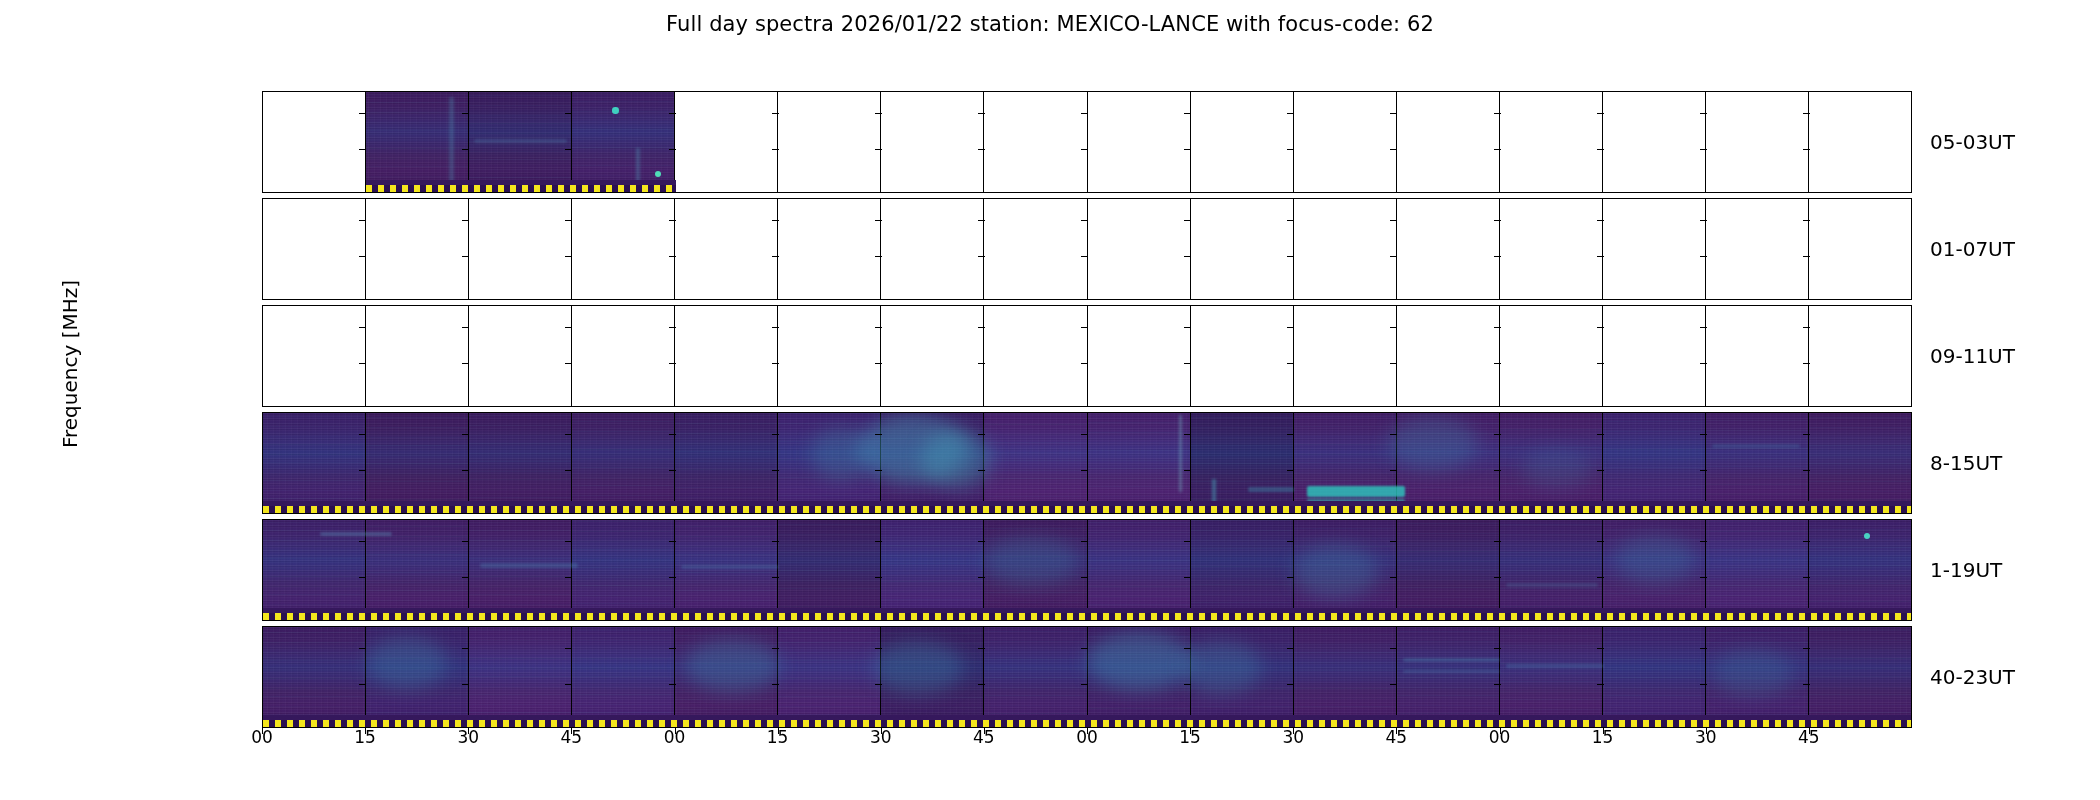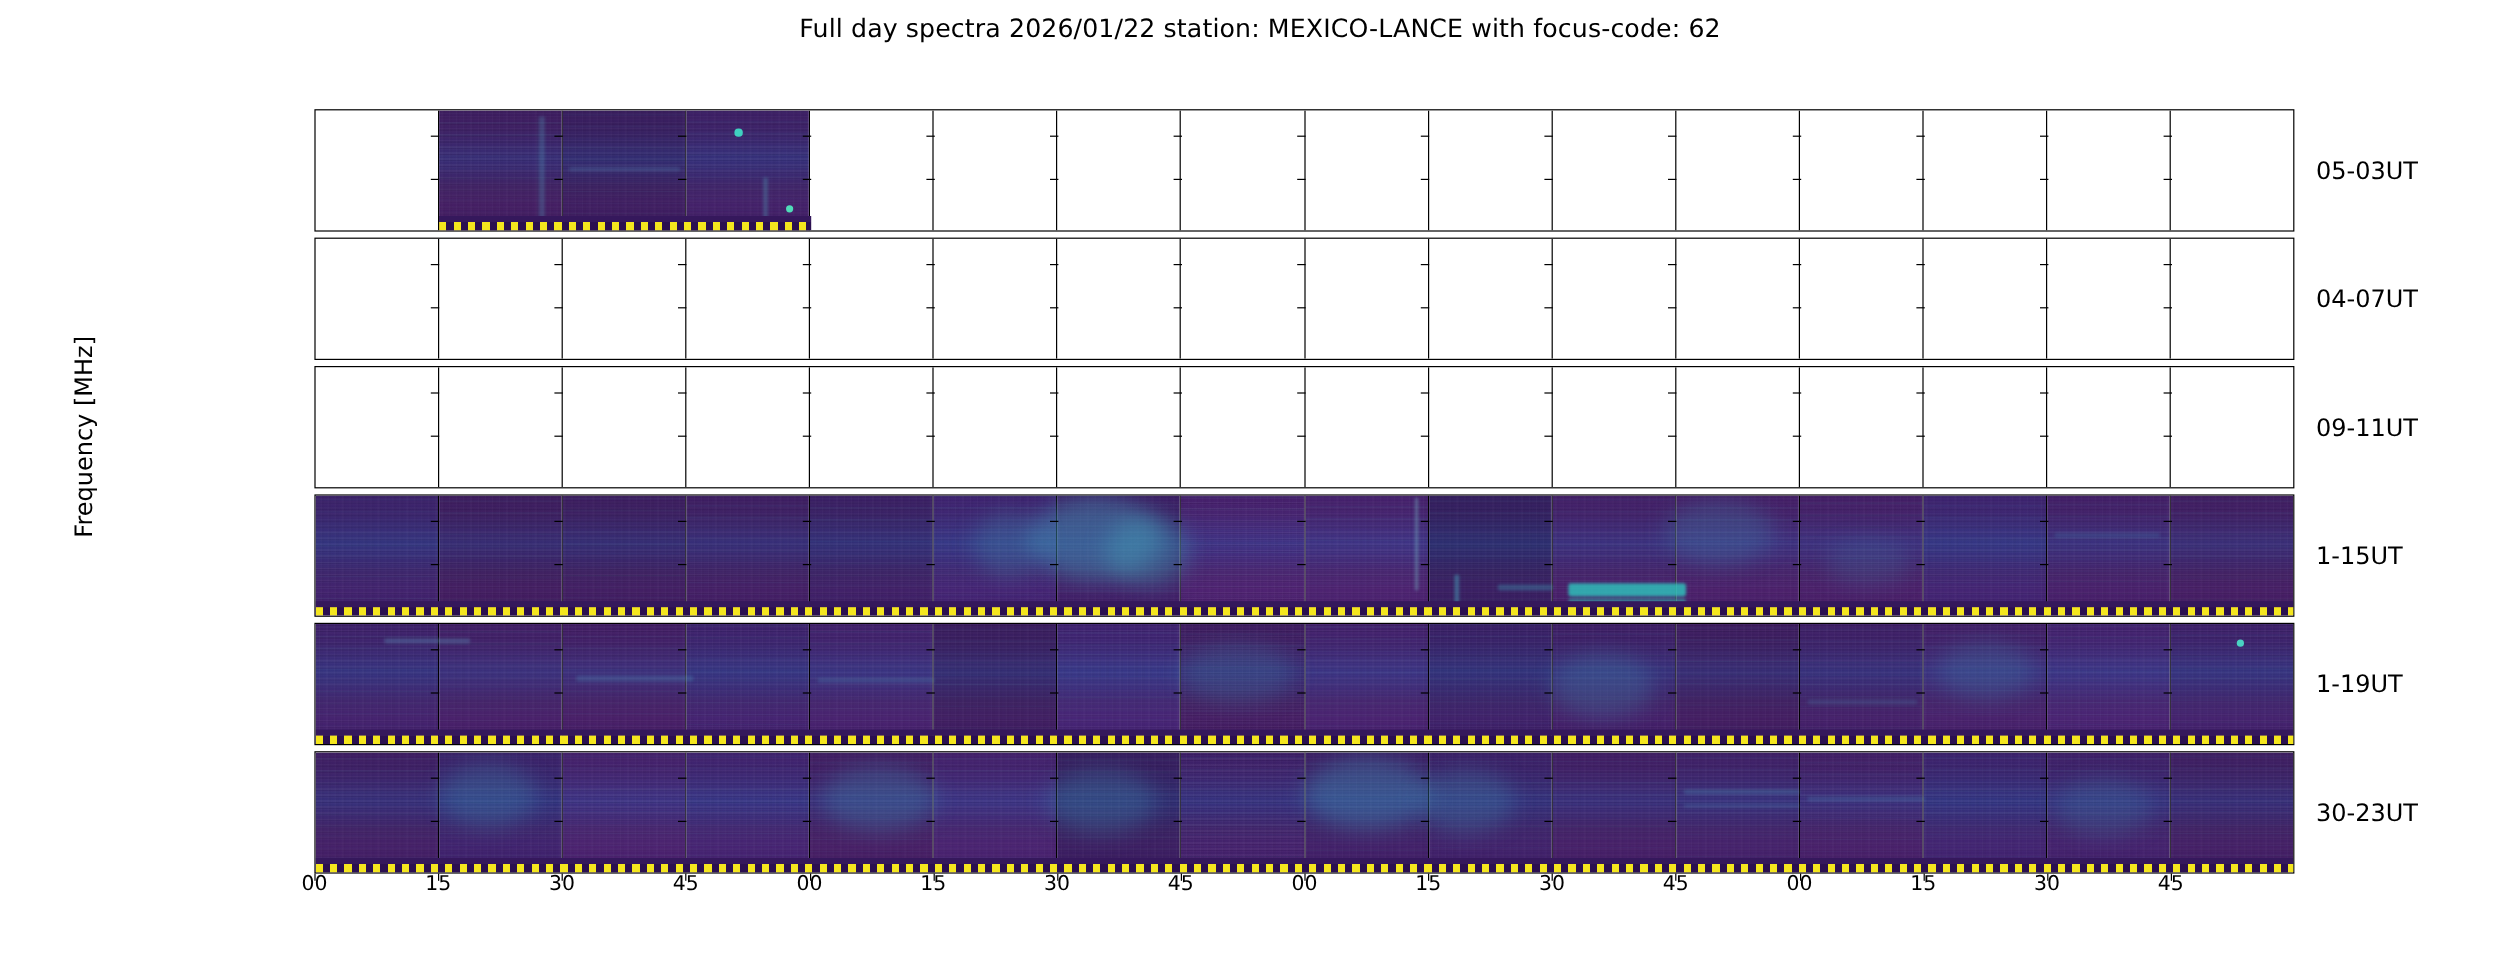--- a/index.html
+++ b/index.html
@@ -230,21 +230,21 @@
       <div style="position: absolute; left: 714.875px; width: 7px; height: 0px; border-top: 1.3px solid rgb(0, 0, 0); top: 56.61px;"></div>
       <div style="position: absolute; left: 818px; width: 7px; height: 0px; border-top: 1.3px solid rgb(0, 0, 0); top: 56.61px;"></div>
       <div style="position: absolute; left: 921.125px; width: 7px; height: 0px; border-top: 1.3px solid rgb(0, 0, 0); top: 56.61px;"></div>
       <div style="position: absolute; left: 1024.25px; width: 7px; height: 0px; border-top: 1.3px solid rgb(0, 0, 0); top: 56.61px;"></div>
       <div style="position: absolute; left: 1127.38px; width: 7px; height: 0px; border-top: 1.3px solid rgb(0, 0, 0); top: 56.61px;"></div>
       <div style="position: absolute; left: 1230.5px; width: 7px; height: 0px; border-top: 1.3px solid rgb(0, 0, 0); top: 56.61px;"></div>
       <div style="position: absolute; left: 1333.62px; width: 7px; height: 0px; border-top: 1.3px solid rgb(0, 0, 0); top: 56.61px;"></div>
       <div style="position: absolute; left: 1436.75px; width: 7px; height: 0px; border-top: 1.3px solid rgb(0, 0, 0); top: 56.61px;"></div>
       <div style="position: absolute; left: 1539.88px; width: 7px; height: 0px; border-top: 1.3px solid rgb(0, 0, 0); top: 56.61px;"></div>
     </div>
-    <div class="rowlabel" style="top: 249px;">04-07UT</div>
+    <div class="rowlabel" style="top: 249px;">01-07UT</div>
     <div class="row" style="top: 305px;">
       <div class="cellgrid">
         <div class="cell"></div>
         <div class="cell"></div>
         <div class="cell"></div>
         <div class="cell"></div>
         <div class="cell"></div>
         <div class="cell"></div>
         <div class="cell"></div>
         <div class="cell"></div>
@@ -446,21 +446,21 @@
       <div style="position: absolute; left: 714.875px; width: 7px; height: 0px; border-top: 1.3px solid rgb(0, 0, 0); top: 56.61px;"></div>
       <div style="position: absolute; left: 818px; width: 7px; height: 0px; border-top: 1.3px solid rgb(0, 0, 0); top: 56.61px;"></div>
       <div style="position: absolute; left: 921.125px; width: 7px; height: 0px; border-top: 1.3px solid rgb(0, 0, 0); top: 56.61px;"></div>
       <div style="position: absolute; left: 1024.25px; width: 7px; height: 0px; border-top: 1.3px solid rgb(0, 0, 0); top: 56.61px;"></div>
       <div style="position: absolute; left: 1127.38px; width: 7px; height: 0px; border-top: 1.3px solid rgb(0, 0, 0); top: 56.61px;"></div>
       <div style="position: absolute; left: 1230.5px; width: 7px; height: 0px; border-top: 1.3px solid rgb(0, 0, 0); top: 56.61px;"></div>
       <div style="position: absolute; left: 1333.62px; width: 7px; height: 0px; border-top: 1.3px solid rgb(0, 0, 0); top: 56.61px;"></div>
       <div style="position: absolute; left: 1436.75px; width: 7px; height: 0px; border-top: 1.3px solid rgb(0, 0, 0); top: 56.61px;"></div>
       <div style="position: absolute; left: 1539.88px; width: 7px; height: 0px; border-top: 1.3px solid rgb(0, 0, 0); top: 56.61px;"></div>
     </div>
-    <div class="rowlabel" style="top: 463px;">1-15UT</div>
+    <div class="rowlabel" style="top: 463px;">8-15UT</div>
     <div class="row" style="top: 519px;">
       <div class="cellgrid">
         <div class="cell">
           <div class="data">
             <div class="vbase" style="filter: hue-rotate(-1.6deg) brightness(1.04);"></div>
             <div class="streaks" style="background-position: 0px 13px;"></div>
             <div class="vnoise" style="background-position: 0px 0px;"></div>
           </div>
         </div>
         <div class="cell">
@@ -765,21 +765,21 @@
       <div style="position: absolute; left: 714.875px; width: 7px; height: 0px; border-top: 1.3px solid rgb(0, 0, 0); top: 56.61px;"></div>
       <div style="position: absolute; left: 818px; width: 7px; height: 0px; border-top: 1.3px solid rgb(0, 0, 0); top: 56.61px;"></div>
       <div style="position: absolute; left: 921.125px; width: 7px; height: 0px; border-top: 1.3px solid rgb(0, 0, 0); top: 56.61px;"></div>
       <div style="position: absolute; left: 1024.25px; width: 7px; height: 0px; border-top: 1.3px solid rgb(0, 0, 0); top: 56.61px;"></div>
       <div style="position: absolute; left: 1127.38px; width: 7px; height: 0px; border-top: 1.3px solid rgb(0, 0, 0); top: 56.61px;"></div>
       <div style="position: absolute; left: 1230.5px; width: 7px; height: 0px; border-top: 1.3px solid rgb(0, 0, 0); top: 56.61px;"></div>
       <div style="position: absolute; left: 1333.62px; width: 7px; height: 0px; border-top: 1.3px solid rgb(0, 0, 0); top: 56.61px;"></div>
       <div style="position: absolute; left: 1436.75px; width: 7px; height: 0px; border-top: 1.3px solid rgb(0, 0, 0); top: 56.61px;"></div>
       <div style="position: absolute; left: 1539.88px; width: 7px; height: 0px; border-top: 1.3px solid rgb(0, 0, 0); top: 56.61px;"></div>
     </div>
-    <div class="rowlabel" style="top: 677px;">30-23UT</div>
+    <div class="rowlabel" style="top: 677px;">40-23UT</div>
     <div style="position: absolute; left: 262px; top: 728px; width: 0px; height: 6px; border-left: 1.3px solid rgb(0, 0, 0);"></div>
     <div class="xtlabel" style="left: 262px;">00</div>
     <div style="position: absolute; left: 365.125px; top: 728px; width: 0px; height: 6px; border-left: 1.3px solid rgb(0, 0, 0);"></div>
     <div class="xtlabel" style="left: 365.125px;">15</div>
     <div style="position: absolute; left: 468.25px; top: 728px; width: 0px; height: 6px; border-left: 1.3px solid rgb(0, 0, 0);"></div>
     <div class="xtlabel" style="left: 468.25px;">30</div>
     <div style="position: absolute; left: 571.375px; top: 728px; width: 0px; height: 6px; border-left: 1.3px solid rgb(0, 0, 0);"></div>
     <div class="xtlabel" style="left: 571.375px;">45</div>
     <div style="position: absolute; left: 674.5px; top: 728px; width: 0px; height: 6px; border-left: 1.3px solid rgb(0, 0, 0);"></div>
     <div class="xtlabel" style="left: 674.5px;">00</div>

